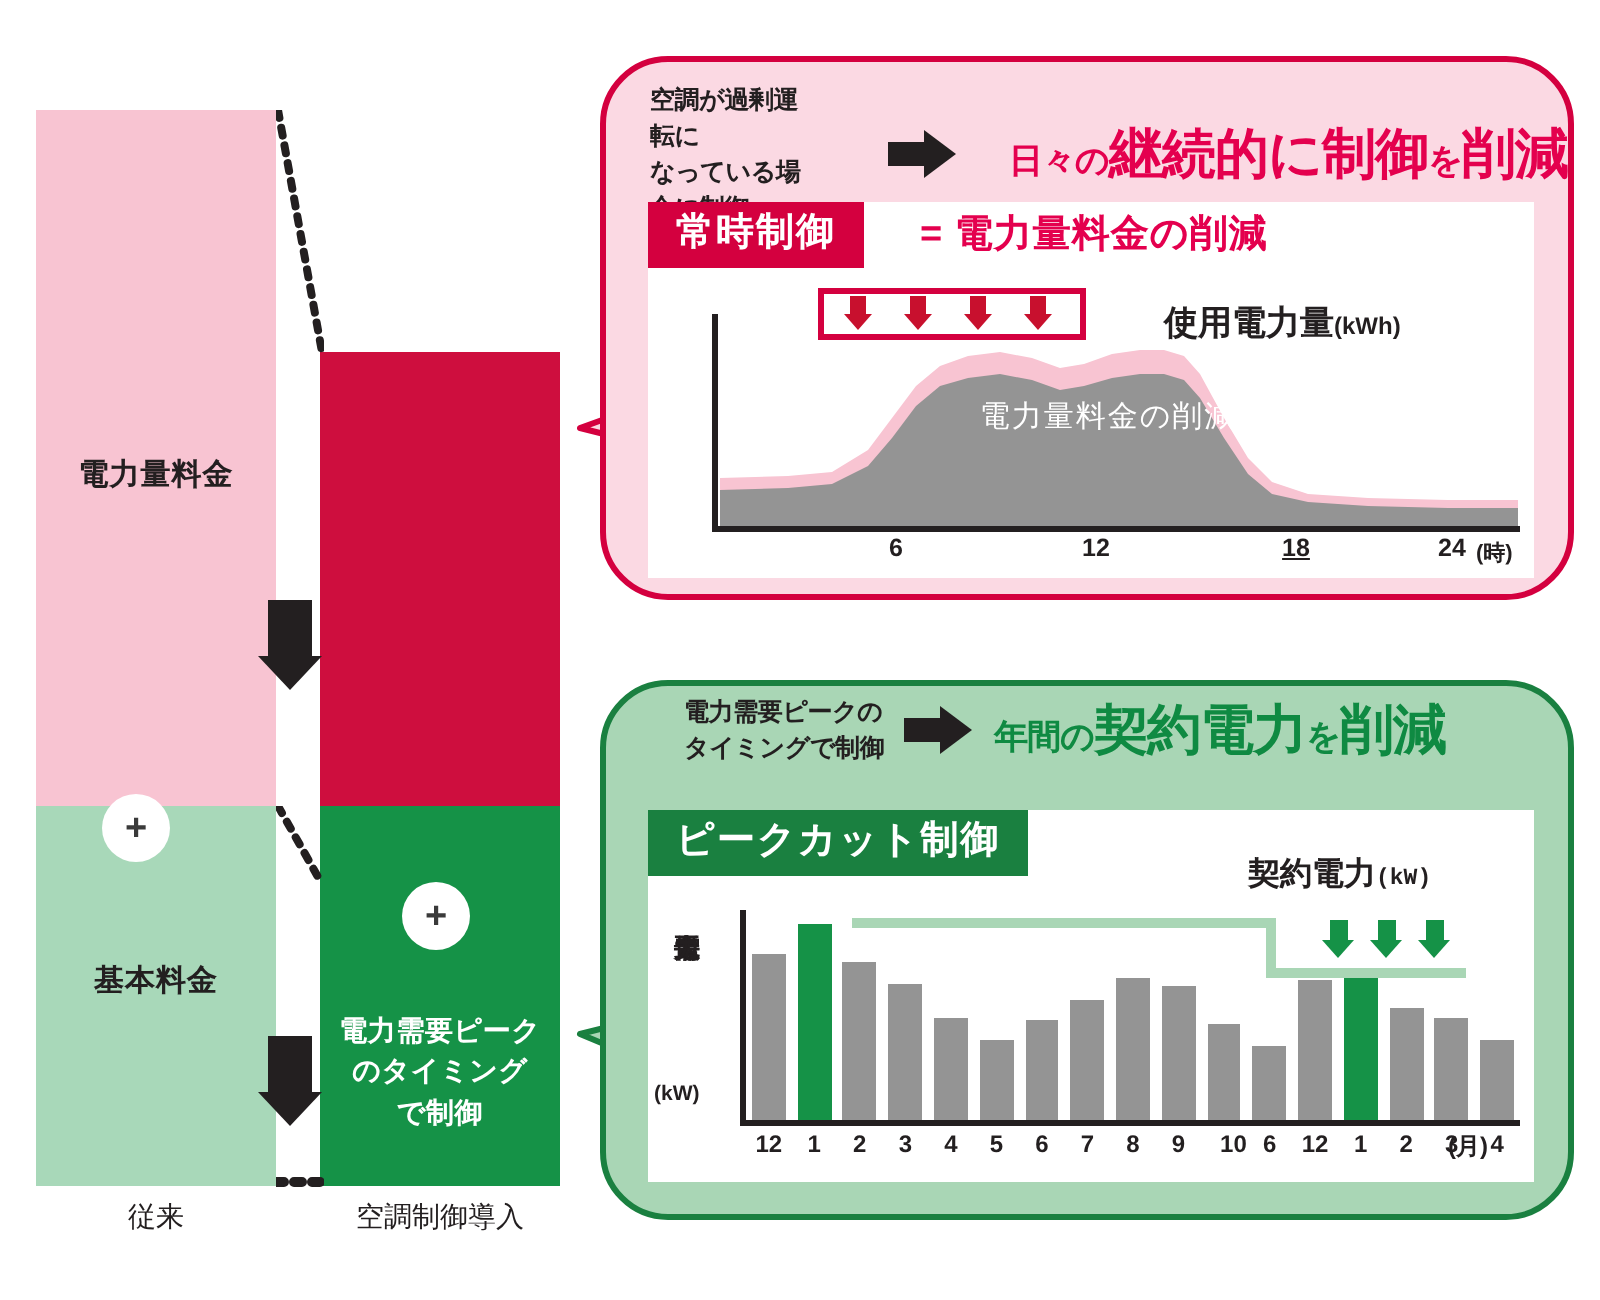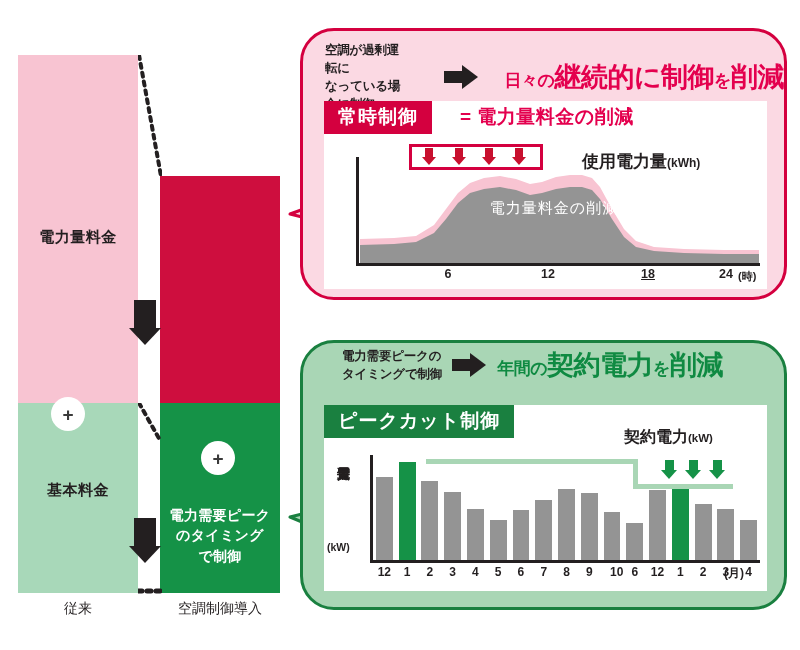--- a/index.html
+++ b/index.html
@@ -157,21 +157,21 @@
   #green-ylabel{
     position:absolute;left:6px;top:12px;width:20px;
     font-size:13px;font-weight:bold;color:#231f20;
     writing-mode:vertical-rl;text-orientation:upright;letter-spacing:0px;
     line-height:1;
   }
   #green-yunit{
     position:absolute;left:3px;top:96px;font-size:10.5px;font-weight:bold;color:#231f20;
   }
   #green-legend{
-    position:absolute;left:300px;top:-18px;font-weight:bold;color:#231f20;white-space:nowrap;
+    position:absolute;left:300px;top:-18px;font-weight:bold;color:#231f20;white-space:nowrap;font-family:Liberation Mono, monospace;
   }
   #green-legend .big{font-size:16px;}
   #green-legend .small{font-size:11.5px;}
   .contract-line{position:absolute;background:#a9d6b5;height:5px;}
   .green-arrow{position:absolute;width:16px;}
   .green-arrow .ga-shaft{width:9px;height:10px;background:#159247;margin:0 auto;}
   .green-arrow .ga-head{
     width:0;height:0;border-left:8px solid transparent;
     border-right:8px solid transparent;border-top:9px solid #159247;
   }

